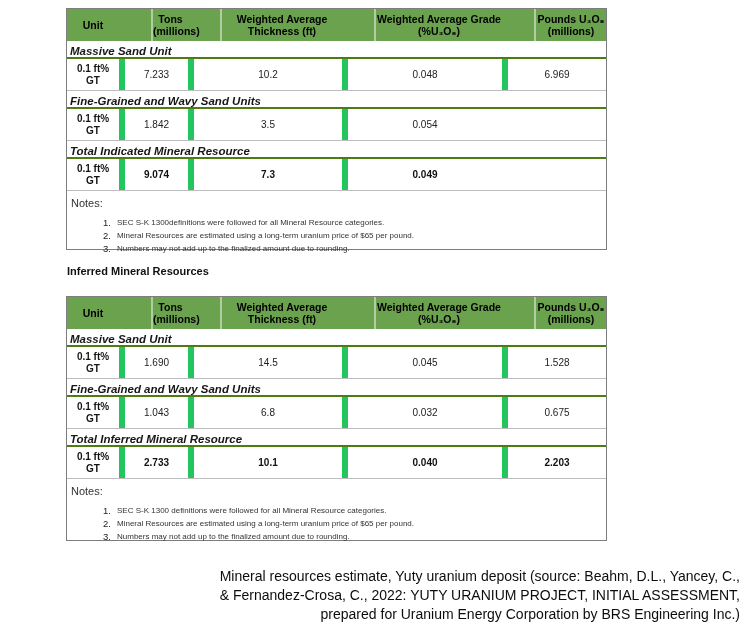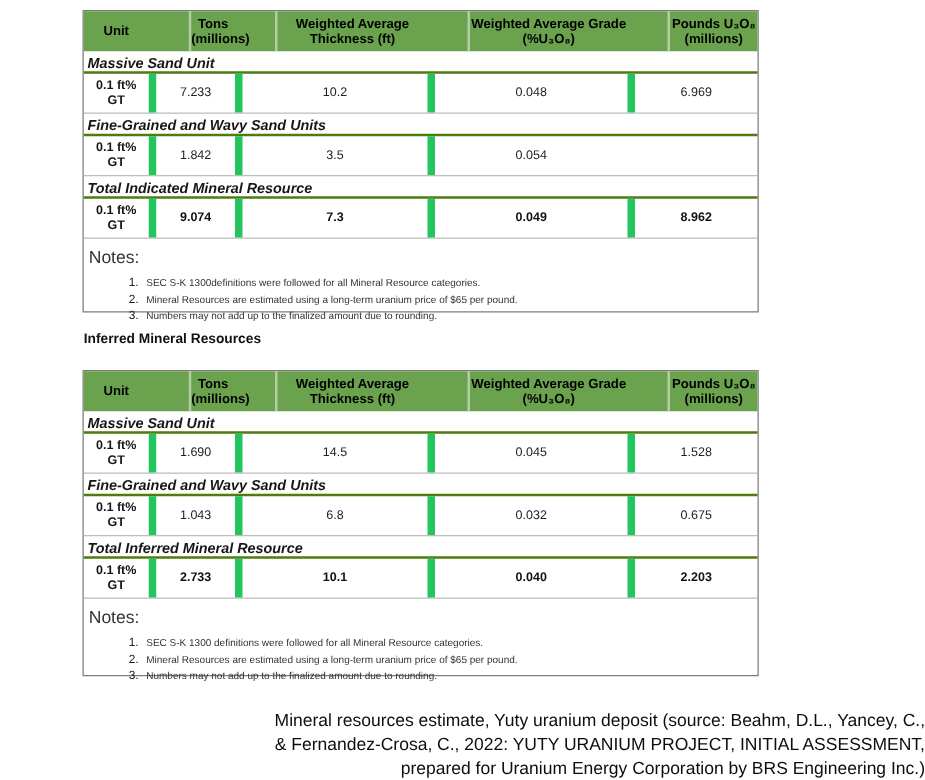--- a/index.html
+++ b/index.html
@@ -19,21 +19,21 @@
         font-size:11.5px;font-weight:bold;font-style:italic;padding-left:3px;color:#161616;}
 
   .drow{display:grid;grid-template-columns:52px 69px 154px 160px 104px;height:31px;
         border-bottom:1px solid #bdbdbd;}
   .dc{display:flex;align-items:center;justify-content:center;font-size:10px;color:#222;}
   .dc + .dc{border-left:6px solid #22c55e;}
   .unitc{flex-direction:column;font-weight:bold;line-height:12px;color:#161616;}
   .drow.total .dc{font-weight:bold;color:#111;}
 
   .notes{padding:6px 6px 0 4px;}
-  .notes-label{font-size:14px;color:#333;}
+  .notes-label{font-size:11px;color:#333;}
   .note-item{display:flex;margin:0 0 2.5px 32px;font-size:8px;line-height:10.5px;color:#333;}
   .note-item.firstn{margin-top:9px;}
   .nnum{flex:none;width:14px;font-size:9.5px;line-height:10px;color:#222;}
 
   .heading2{position:absolute;left:67px;top:265px;font-size:11px;font-weight:bold;color:#111;}
 
   .caption{position:absolute;left:0;right:0;top:567px;text-align:right;
            font-size:14px;line-height:19px;color:#0d0d0d;}
 </style>
 </head>
@@ -95,21 +95,20 @@
       <span>Total Indicated Mineral Resource</span>
     </div>
     <div class="drow total">
       <div class="dc unitc">
         <span>0.1 ft%</span>
         <span>GT</span>
       </div>
       <div class="dc">9.074</div>
       <div class="dc">7.3</div>
       <div class="dc">0.049</div>
-      <div class="dc">8.962</div>
     </div>
 
     <div class="notes">
       <div class="notes-label">Notes:</div>
       <div class="note-item firstn">
         <span class="nnum">1.</span>
         <span>SEC S-K 1300definitions were followed for all Mineral Resource categories.</span>
       </div>
       <div class="note-item">
         <span class="nnum">2.</span>

